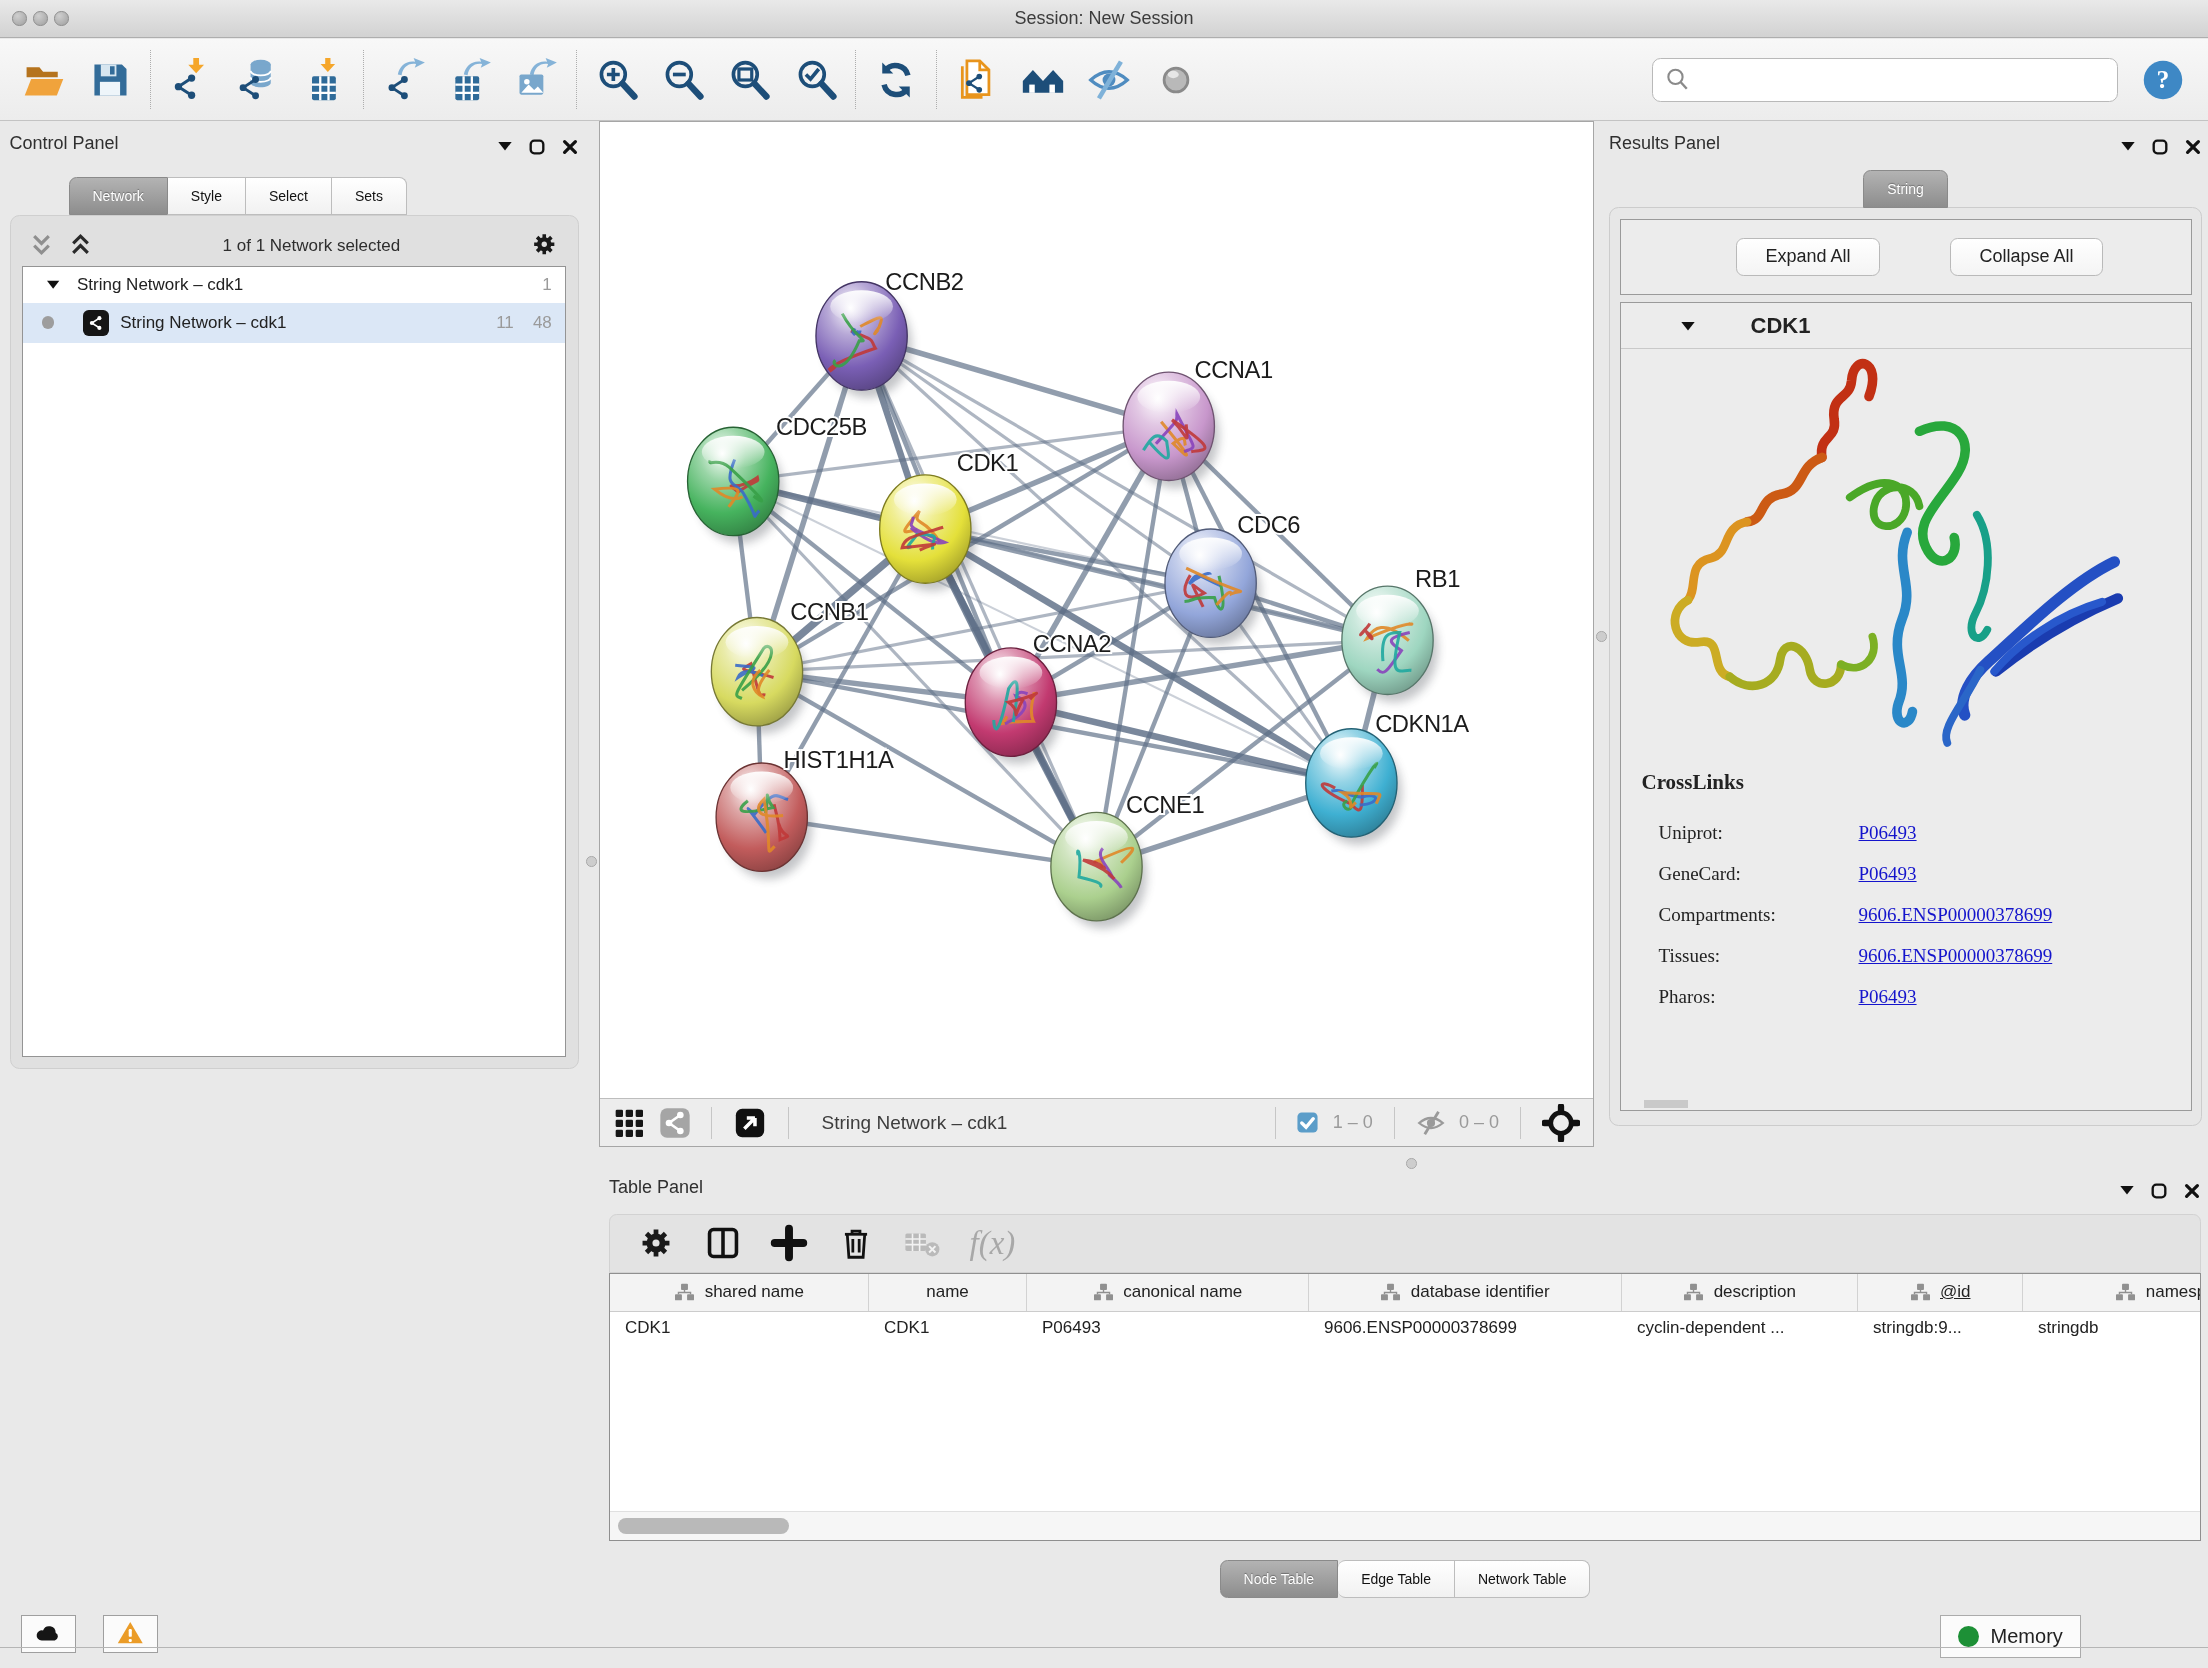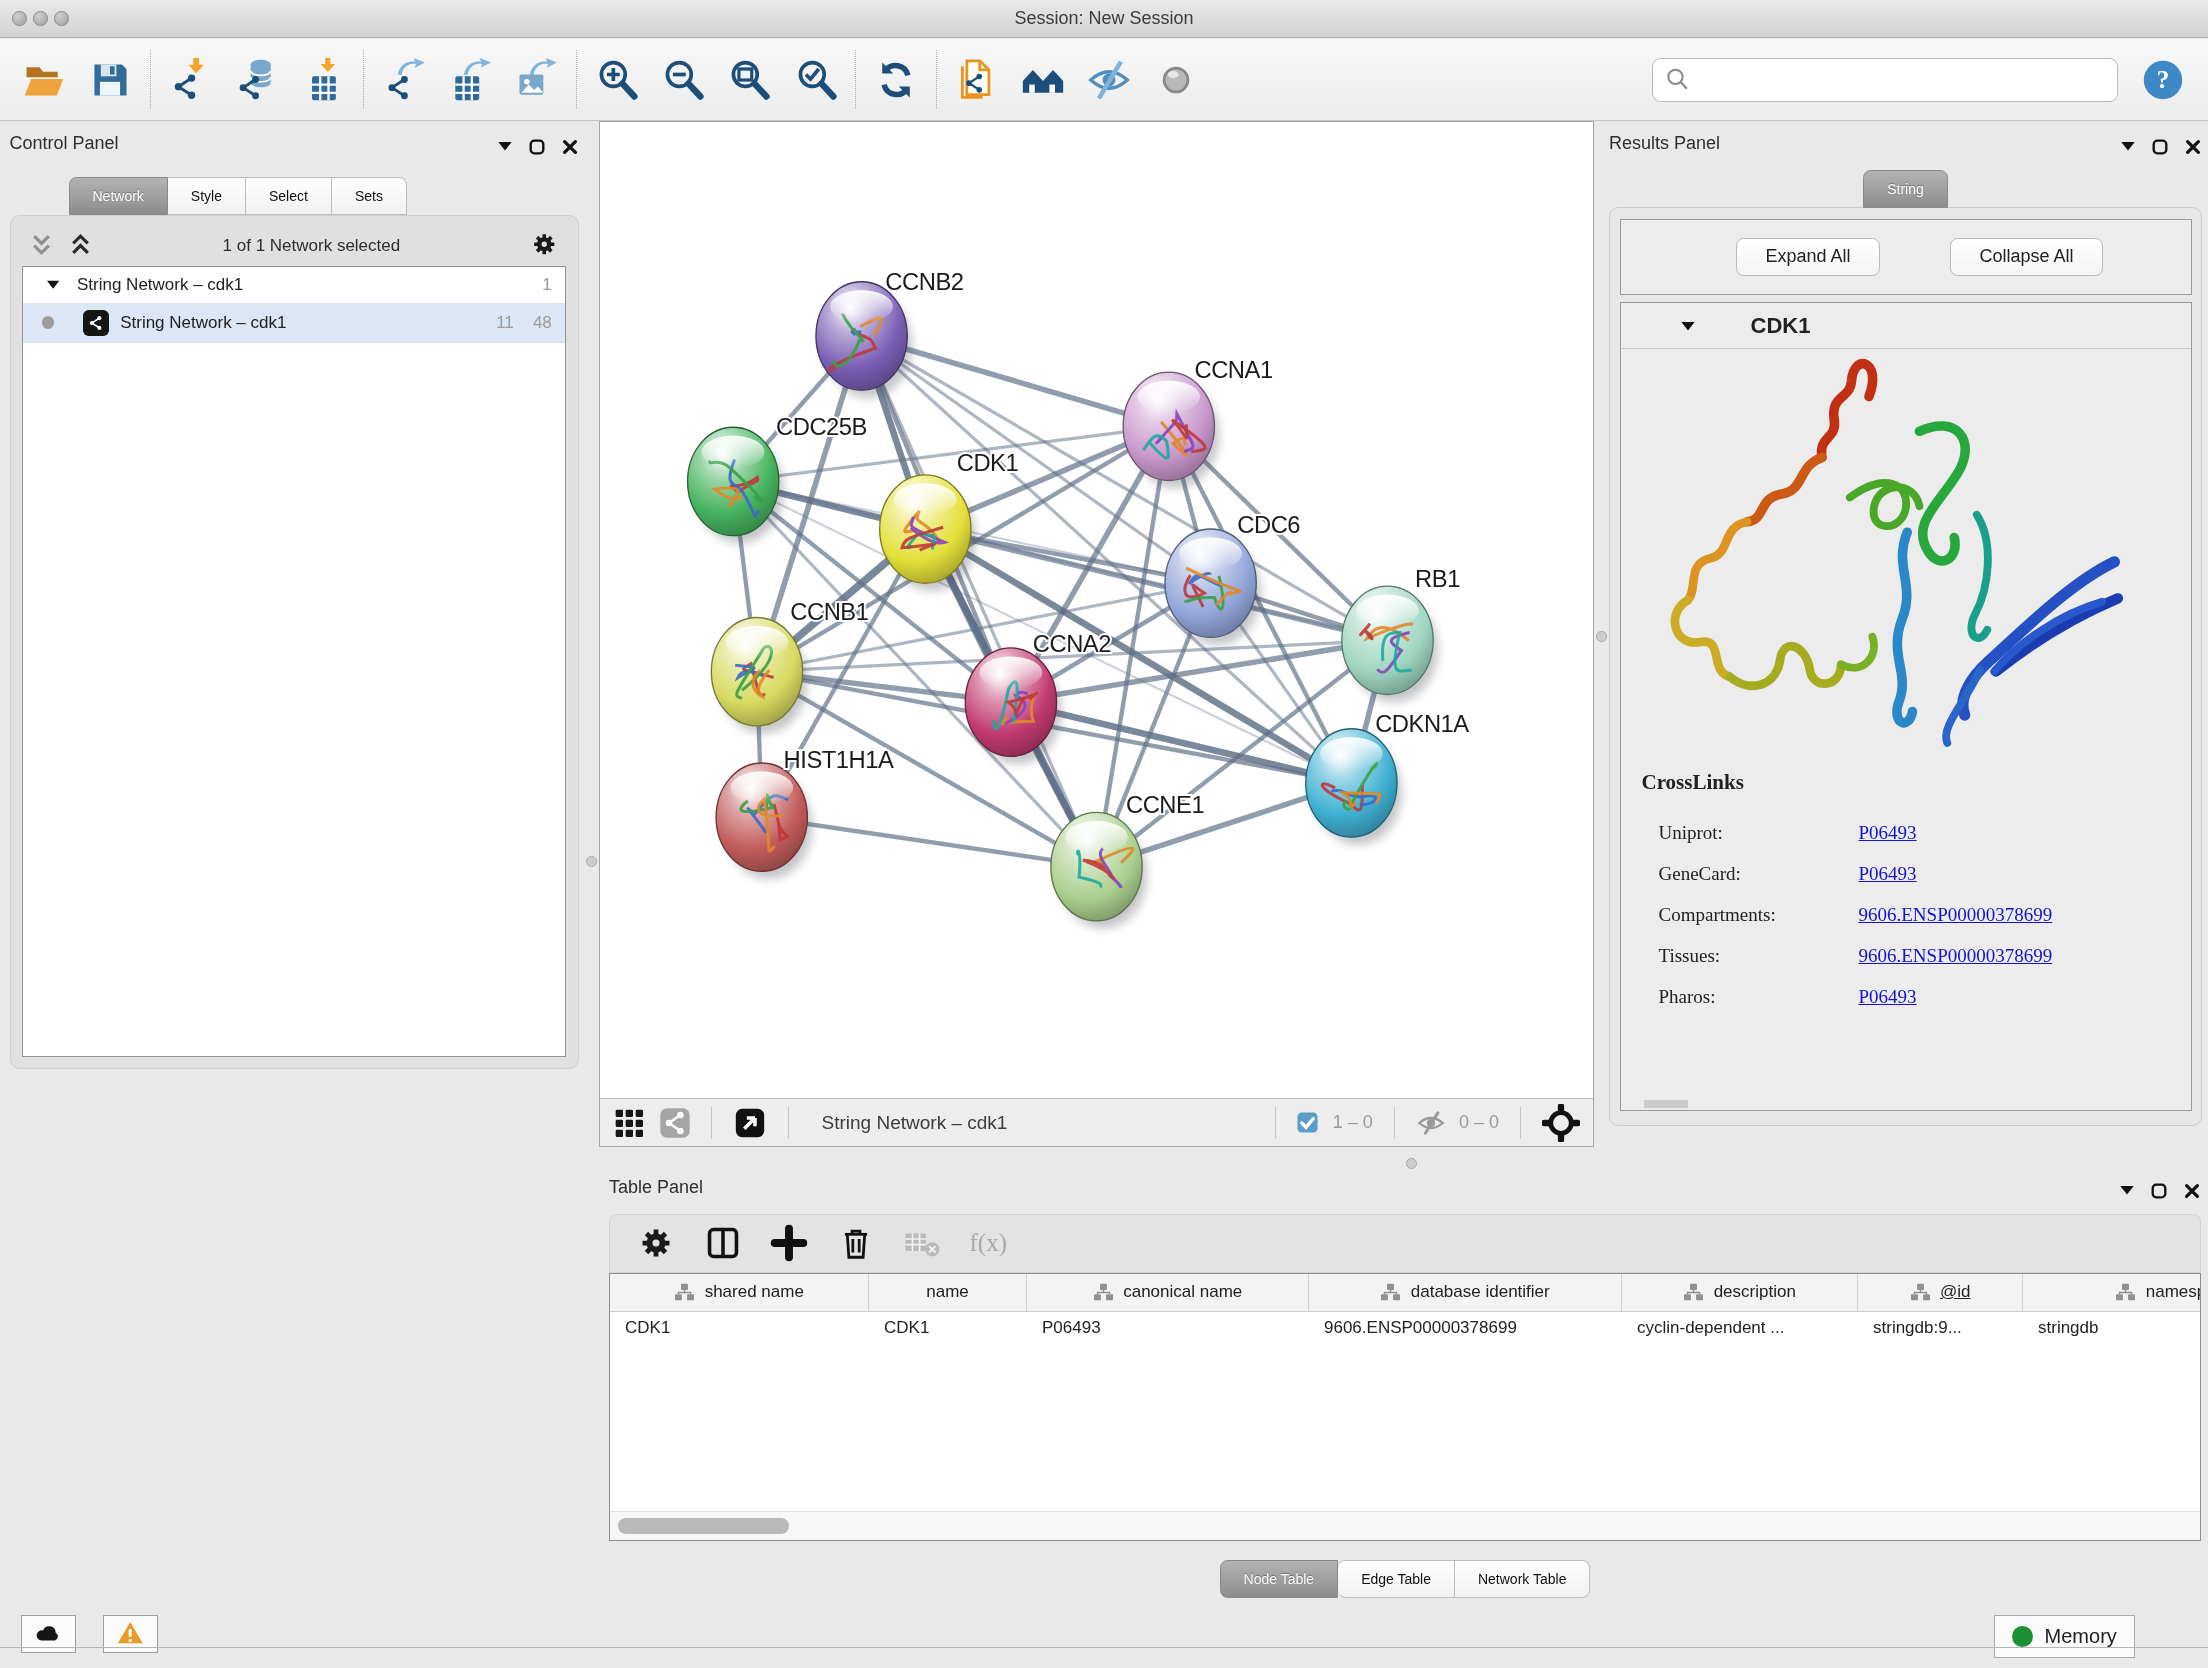--- a/index.html
+++ b/index.html
@@ -99,41 +99,41 @@
   .cl-label { width:200px; }
   .cl-link { color:#1414cc; text-decoration:underline; }
   .rp-nub { position:absolute; bottom:1.9px; left:23px; width:44px; height:8.6px; background:#c9c9c9; }
 
   
   .table-panel { position:absolute; left:609px; top:1177px; width:1592px; }
   .tp-toolbar { margin-top:9.5px; background:#e3e3e3; border:1px solid #d2d2d2;
     border-radius:7.6px 7.6px 0 0; height:59px; display:flex; align-items:center; gap:28.5px;
     padding-left:27px; }
   .tp-toolbar .ticon svg { width:38px; height:38px; display:block; }
-  .fx { font-family:"Liberation Serif", serif; font-size:25px; color:#a8a8a8; }
+  .fx { font-family:"Liberation Serif", serif; font-style:italic; font-size:33px; color:#a8a8a8; }
   .tp-table { border:1px solid #8f8f8f; background:#fff; height:268px; position:relative; overflow:hidden; }
   .tp-header { display:flex; height:38px; background:#f3f3f3; border-bottom:1px solid #cccccc; }
   .th-cell { display:flex; align-items:center; justify-content:center; gap:9.5px;
     font-size:17px; color:#222; border-right:1px solid #d2d2d2; overflow:hidden; flex:0 0 auto; }
   .th-cell svg { width:21px; height:19px; flex:0 0 auto; }
   .tp-row { display:flex; height:34px; }
   .td-cell { font-size:17px; padding:6.7px 0 0 15px; overflow:hidden; white-space:nowrap; flex:0 0 auto; }
   .tp-hscroll { position:absolute; bottom:0; left:0; right:0; height:28.5px; background:#f6f6f6;
     border-top:1px solid #e0e0e0; display:flex; align-items:center; }
   .tp-thumb { width:171px; height:16px; background:#b9b9b9; border-radius:8.6px; margin-left:7.6px; }
   .tp-tabs { display:flex; justify-content:center; margin-top:19px; }
   .tp-tabs .tab { border-radius:7.6px 0 0 7.6px; }
   .tp-tabs .tab:last-child { border-radius:0 7.6px 7.6px 0; }
 
   
   .statusbar { position:absolute; left:0; top:1607px; width:2208px; height:61px; }
   .sb-btn { position:absolute; width:55px; height:38px; background:#fbfbfb;
     border:1.9px solid #9f9f9f; display:flex; align-items:center; justify-content:center; }
   .sb-btn svg { width:28.5px; height:28.5px; }
-  .memory-btn { position:absolute; left:1994px; top:7.6px; width:141px; height:43px;
+  .memory-btn { position:absolute; left:1940px; top:7.6px; width:141px; height:43px;
     background:#fbfbfb; border:1.9px solid #ababab; display:flex; align-items:center;
     justify-content:center; gap:11.4px; font-size:20px; }
   .mem-dot { width:21px; height:21px; border-radius:50%; background:#1d9036; }
   .sb-line { position:absolute; left:0; top:40px; width:2208px; border-top:1.9px solid #b5b5b5; }
 
   .handle-dot { position:absolute; width:10.5px; height:10.5px; border-radius:50%;
     background:#cdcdcd; border:1px solid #aaa; }
 </style>
 </head>
 <body>

